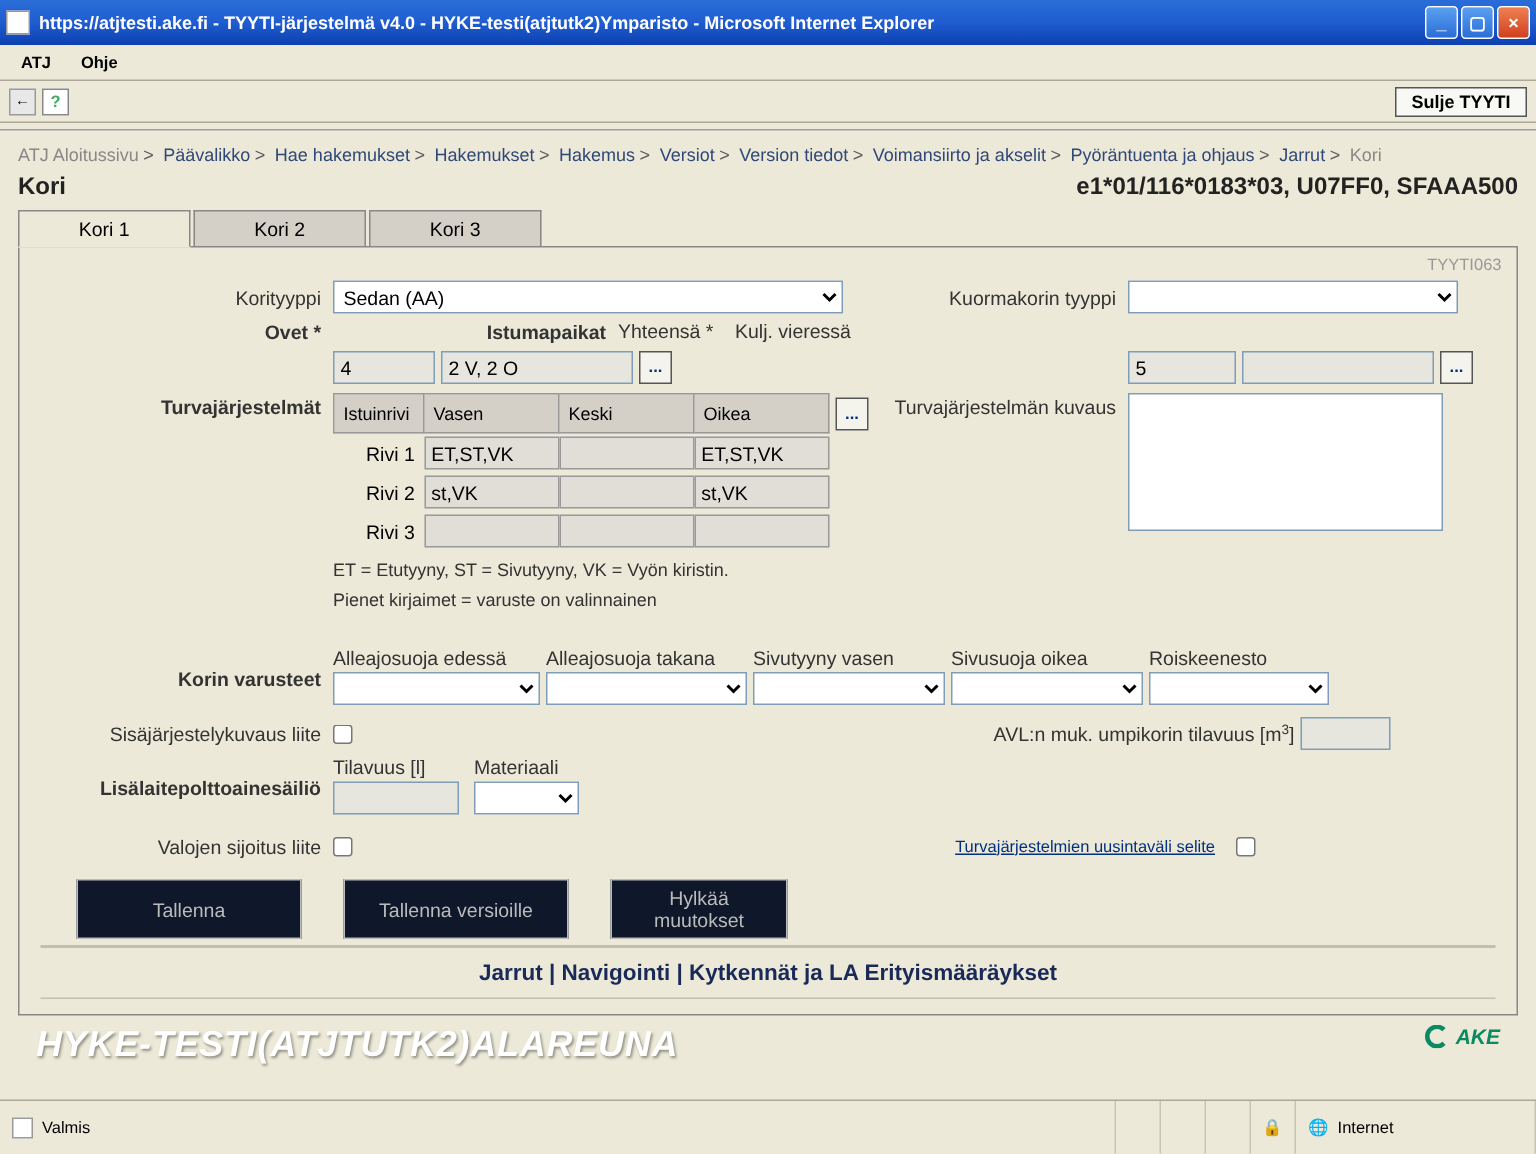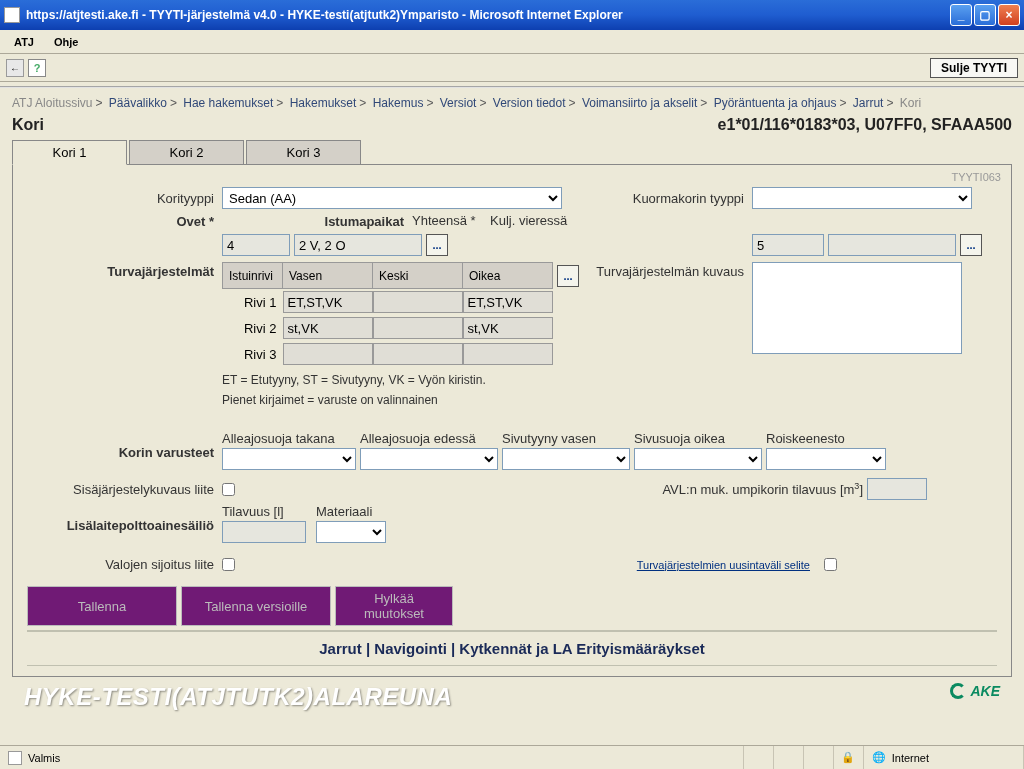--- a/index.html
+++ b/index.html
@@ -57,30 +57,30 @@
   
   .note { font-size: 12px; color: #333; margin-top: 6px; }
   
   .sublabels { font-size: 13px; color: #333; margin-bottom: 2px; }
   
   .chk { width: 13px; height: 13px; }
   
   .link { color: #003080; text-decoration: underline; cursor: pointer; }
   
   .btnbar { margin-top: 14px; display: flex; gap: 4px; }
-  .btn { border: 1px solid #bbb; background: #701a75; color: #bbb; padding: 4px 18px; font-size: 13px; }
+  .btn { border: 1px solid #bbb; background: #0f172a; color: #bbb; padding: 4px 18px; font-size: 13px; margin-left: 24px; }
   
   .bottomnav { text-align: center; font-size: 15px; font-weight: bold; color: #1a2a58; padding: 8px 0; border-top: 2px solid #c0c0b0; border-bottom: 1px solid #c0c0b0; margin-top: 4px; }
   
   .footer-env { display: flex; align-items: flex-start; padding: 6px 24px; }
   .footer-env .env { font-size: 24px; font-weight: bold; font-style: italic; color: #fff; text-shadow: 1px 1px 2px rgba(0,0,0,.4); letter-spacing: .5px; }
   .footer-env .brand { margin-left: auto; color: #0a8a60; font-weight: bold; font-size: 14px; font-style: italic; display: flex; align-items: center; gap: 4px; }
   .footer-env .brand-ring { width: 16px; height: 16px; border: 3px solid #0a8a60; border-right-color: transparent; border-radius: 50%; }
   
-  .statusbar { position: absolute; bottom: 0; left: 0; right: 0; height: 24px; background: #ece9d8; border-top: 1px solid #aca899; display: flex; align-items: center; font-size: 11px; }
+  .statusbar { position: absolute; bottom: 0; left: 0; right: 0; height: 36px; background: #ece9d8; border-top: 1px solid #aca899; display: flex; align-items: center; font-size: 11px; }
   .statusbar .pane { border-right: 1px solid #c8c4b4; height: 100%; display: flex; align-items: center; padding: 0 8px; }
   .statusbar .pane.grow { flex: 1; }
   .statusbar .lock { color: #d0a020; }
   .statusbar .globe { color: #2a6dd8; }
 
   .hr { height: 2px; background: linear-gradient(to bottom, #888, #fff); margin: 4px 0; }
 
   sup { font-size: 9px; }
 </style>
 </head>
@@ -212,26 +212,26 @@
       <div class="lbl" style="width:170px;padding-top:2px;text-align:right;">
         <span>Turvajärjestelmän kuvaus</span>
       </div>
       <textarea class="textarea" style="width: 210px; height: 92px;"></textarea>
     </div>
 
     <div class="row" style="margin-top:24px;align-items:flex-start;">
       <div class="lbl lbl-bold" style="width:195px;padding-top:14px;">Korin varusteet</div>
       <div style="display:flex;gap:4px;">
         <div>
+          <div class="sublabels">Alleajosuoja edessä</div>
+          <select class="select" style="width:138px;"><option></option></select>
+        </div>
+        <div>
           <div class="sublabels">Alleajosuoja takana</div>
           <select class="select" style="width:134px;"><option></option></select>
-        </div>
-        <div>
-          <div class="sublabels">Alleajosuoja edessä</div>
-          <select class="select" style="width:138px;"><option></option></select>
         </div>
         <div>
           <div class="sublabels">Sivutyyny vasen</div>
           <select class="select" style="width:128px;"><option></option></select>
         </div>
         <div>
           <div class="sublabels">Sivusuoja oikea</div>
           <select class="select" style="width:128px;"><option></option></select>
         </div>
         <div>

